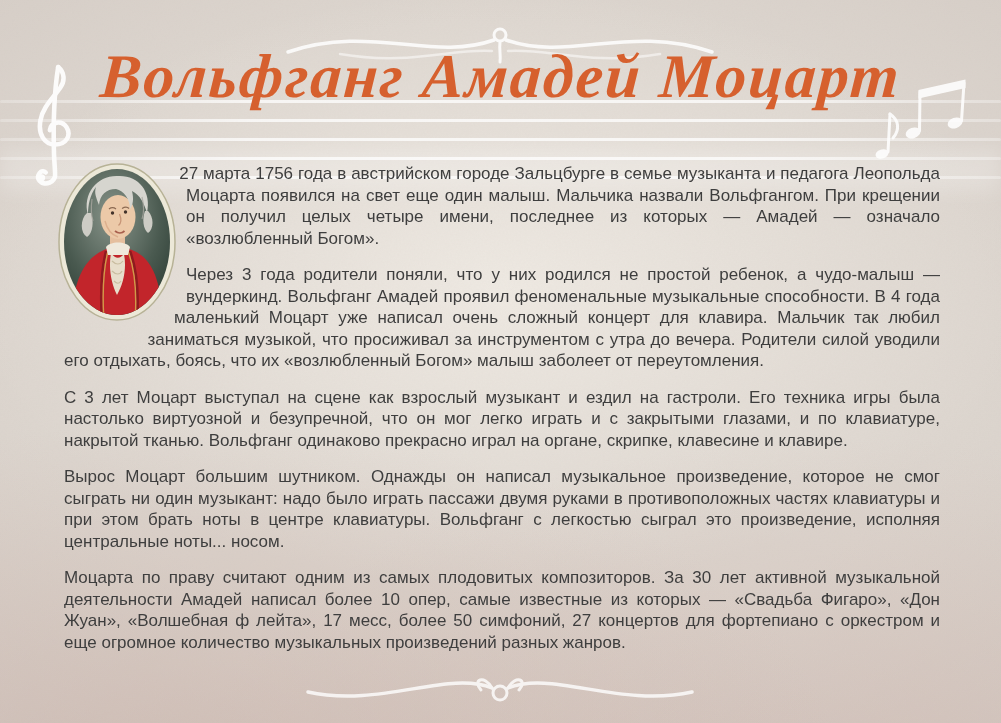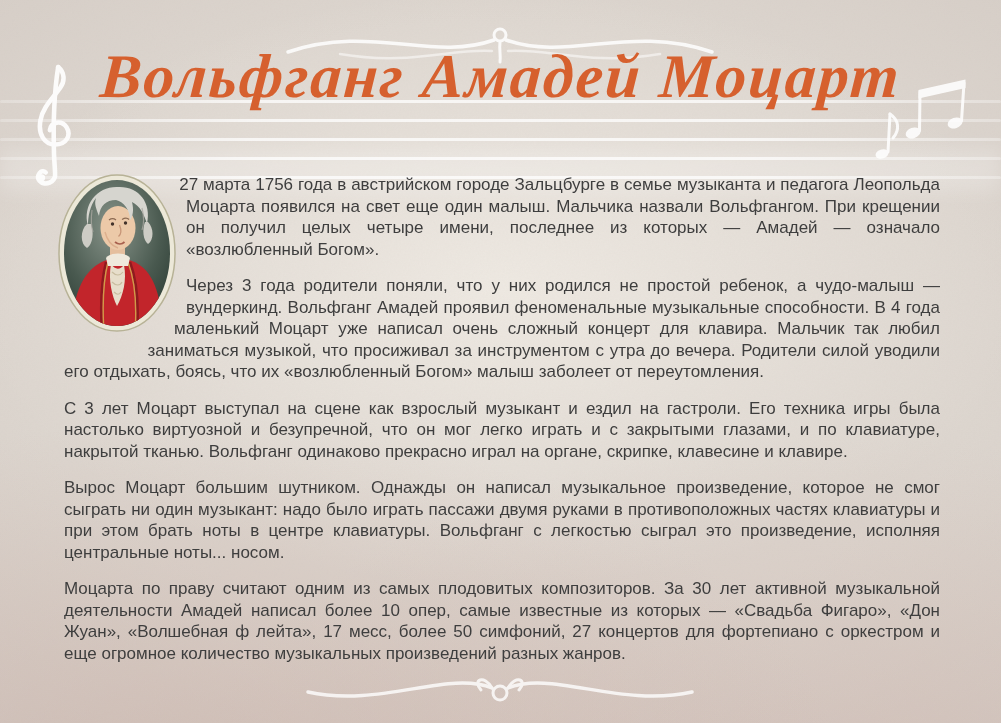--- a/index.html
+++ b/index.html
@@ -31,21 +31,21 @@
     text-align:center;
     font-family:"Liberation Serif","DejaVu Serif",serif;
     font-style:italic;font-weight:bold;
     font-size:62px;line-height:1.1;
     letter-spacing:2px;
     color:#d6602e;
     transform:skewX(-4deg);
   }
   
   .article{
-    position:absolute;left:0;top:171px;width:1001px;
+    position:absolute;left:0;top:160px;width:1001px;
     padding:3px 61px 0 64px;box-sizing:border-box;
     color:#3e3e3e;font-size:17px;line-height:21.5px;
     text-align:justify;hyphens:none;
   }
   .article p{margin:0 0 15px;}
   .article p:last-child{margin-bottom:16px;}
   .portrait-float{
     float:left;width:118px;height:158px;
     margin:0 10px 12px -6px;
     shape-outside:ellipse(60px 80px at 59px 79px);

